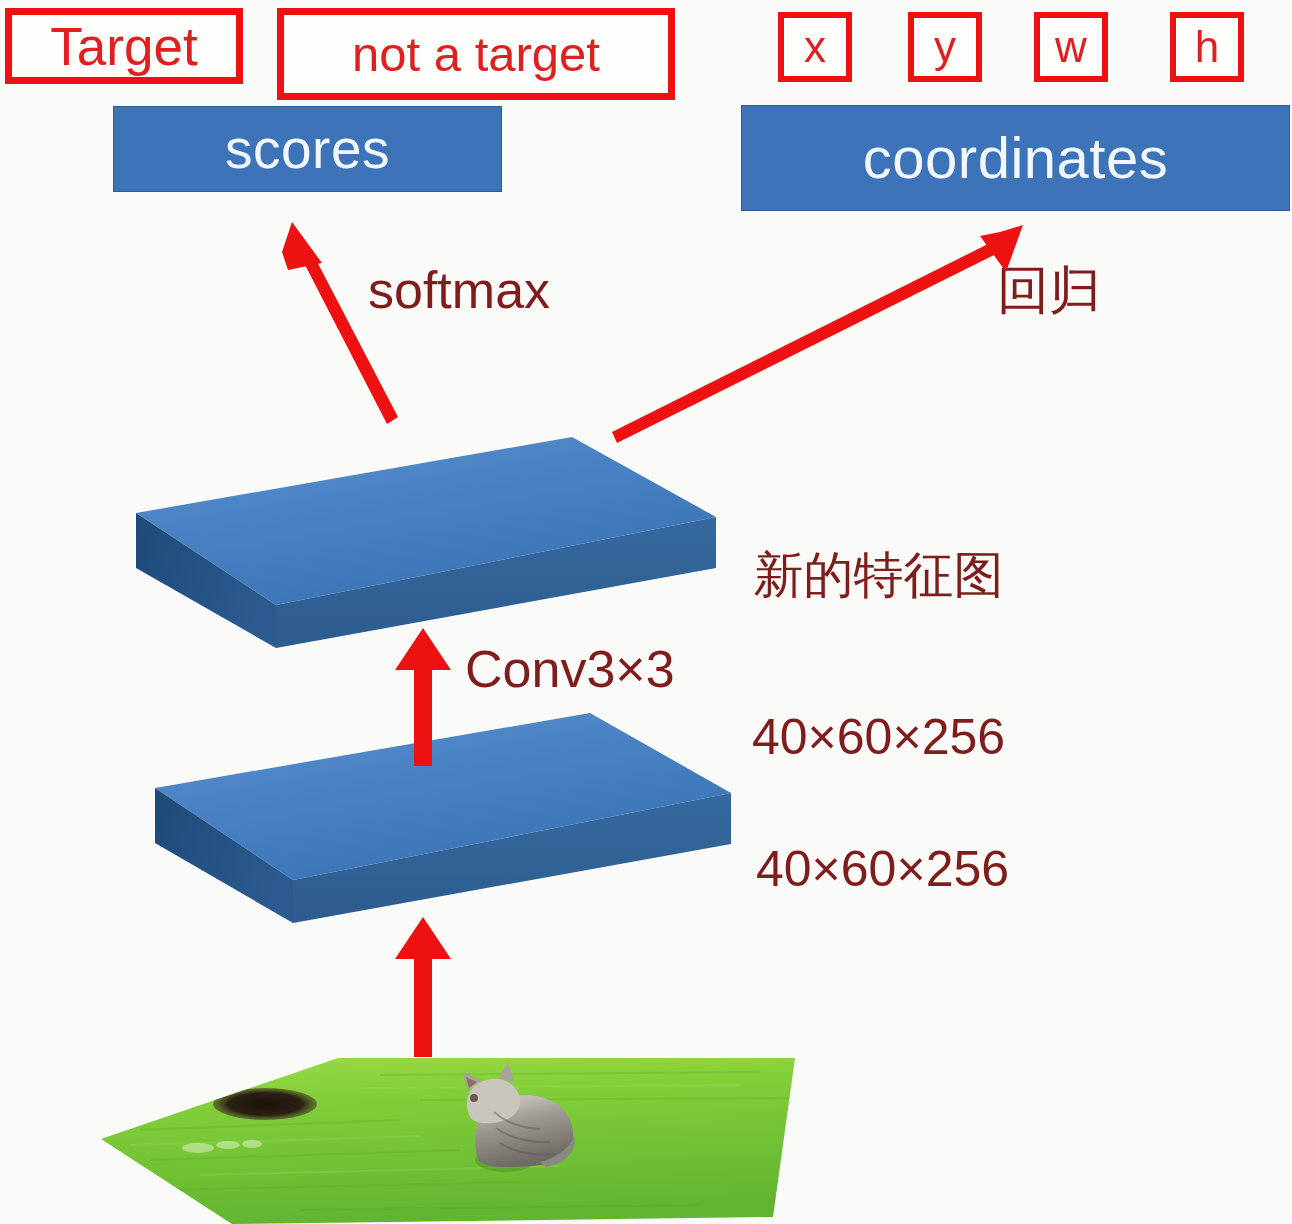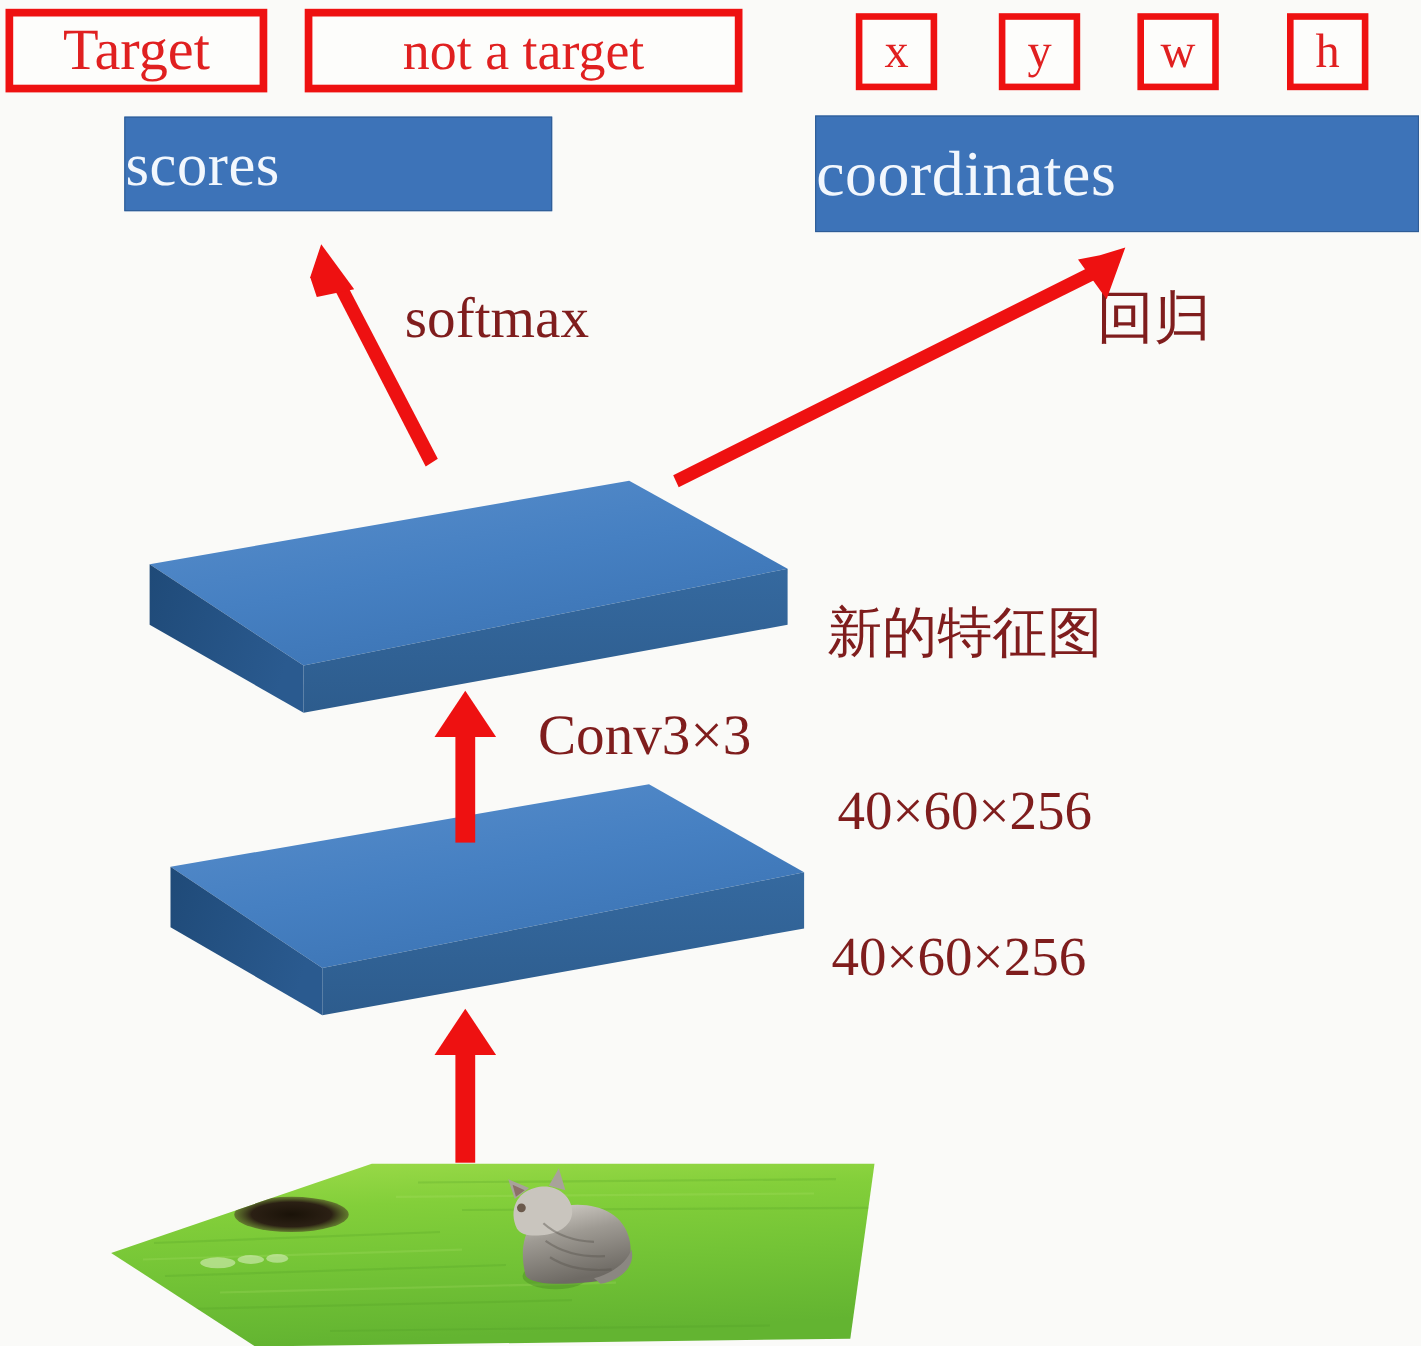--- a/index.html
+++ b/index.html
@@ -6,70 +6,70 @@
     margin: 0;
     padding: 0;
     background: #ffffff;
   }
   #canvas {
     position: relative;
     width: 1292px;
     height: 1224px;
     background: #fafaf8;
     overflow: hidden;
-    font-family: Liberation Serif, serif;
+    font-family: Liberation Sans, sans-serif;
   }
 
   
   .redbox {
     position: absolute;
     box-sizing: border-box;
     border: 7px solid #ee1111;
     background: #fdfdfb;
     color: #e02020;
     display: flex;
     align-items: center;
     justify-content: center;
     line-height: 1;
     white-space: nowrap;
   }
   #box-target      { left: 5px;   top: 8px;  width: 238px; height: 76px; font-size: 53px; }
-  #box-not-target  { left: 277px; top: 8px;  width: 398px; height: 76px; font-size: 49px; }
+  #box-not-target  { left: 277px; top: 8px;  width: 398px; height: 92px; font-size: 49px; }
   .coordbox        { top: 12px;  width: 74px; height: 70px; font-size: 44px; border-width: 6px; }
   #box-x { left: 778px; }
   #box-y { left: 908px; }
   #box-w { left: 1034px; }
   #box-h { left: 1170px; }
 
   
   .bluebar {
     position: absolute;
     box-sizing: border-box;
     background: #3d73b8;
     border: 1px solid #2e5c96;
     color: #f2f7fd;
     display: flex;
     align-items: center;
-    justify-content: flex-start;
+    justify-content: center;
     line-height: 1;
     letter-spacing: 0.5px;
   }
   #bar-scores      { left: 113px; top: 106px; width: 389px; height: 86px; font-size: 55px; }
   #bar-coordinates { left: 741px; top: 105px; width: 549px; height: 106px; font-size: 58px; }
 
   
   .anno {
     position: absolute;
     color: #7f1d1d;
     line-height: 1.08;
     white-space: pre;
   }
   #anno-softmax  { left: 368px; top: 262px; font-size: 52px; }
   #anno-regress  { left: 997px; top: 262px; font-size: 52px; }
-  #anno-conv     { left: 465px; top: 641px; font-size: 52px; margin-left: 24px; }
+  #anno-conv     { left: 465px; top: 641px; font-size: 52px; }
   #anno-series   { left: 458px; top: 967px; font-size: 52px; }
   #anno-newmap   { left: 752px; top: 440px; font-size: 50px; text-align: center; }
   #anno-lastconv { left: 756px; top: 734px; font-size: 50px; }
 
   
   #arrows, #slabs, #photo-wrap {
     position: absolute;
     left: 0; top: 0;
     width: 1292px;
     height: 1224px;

